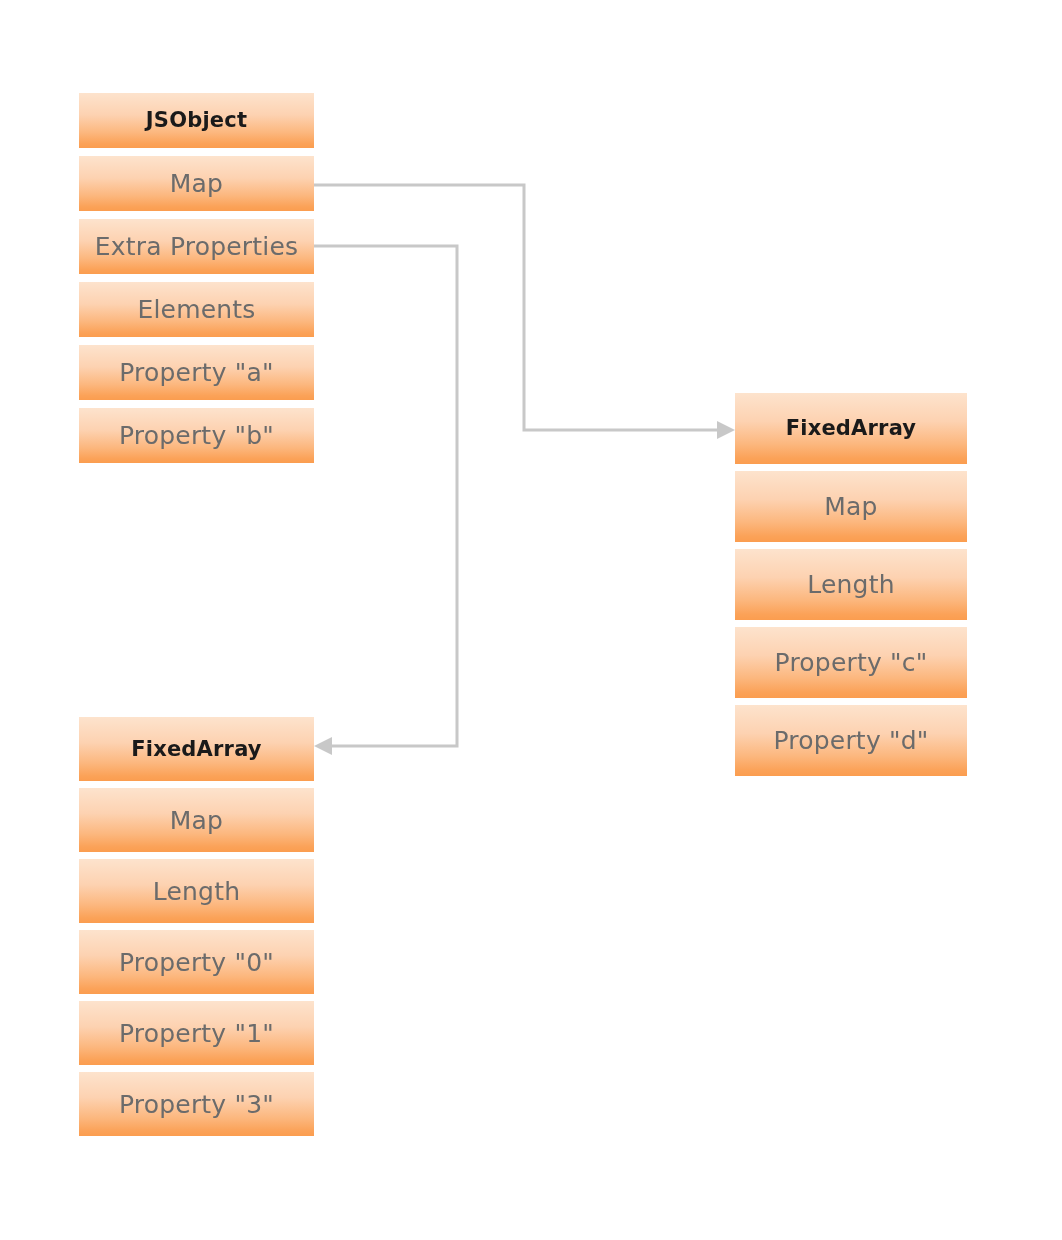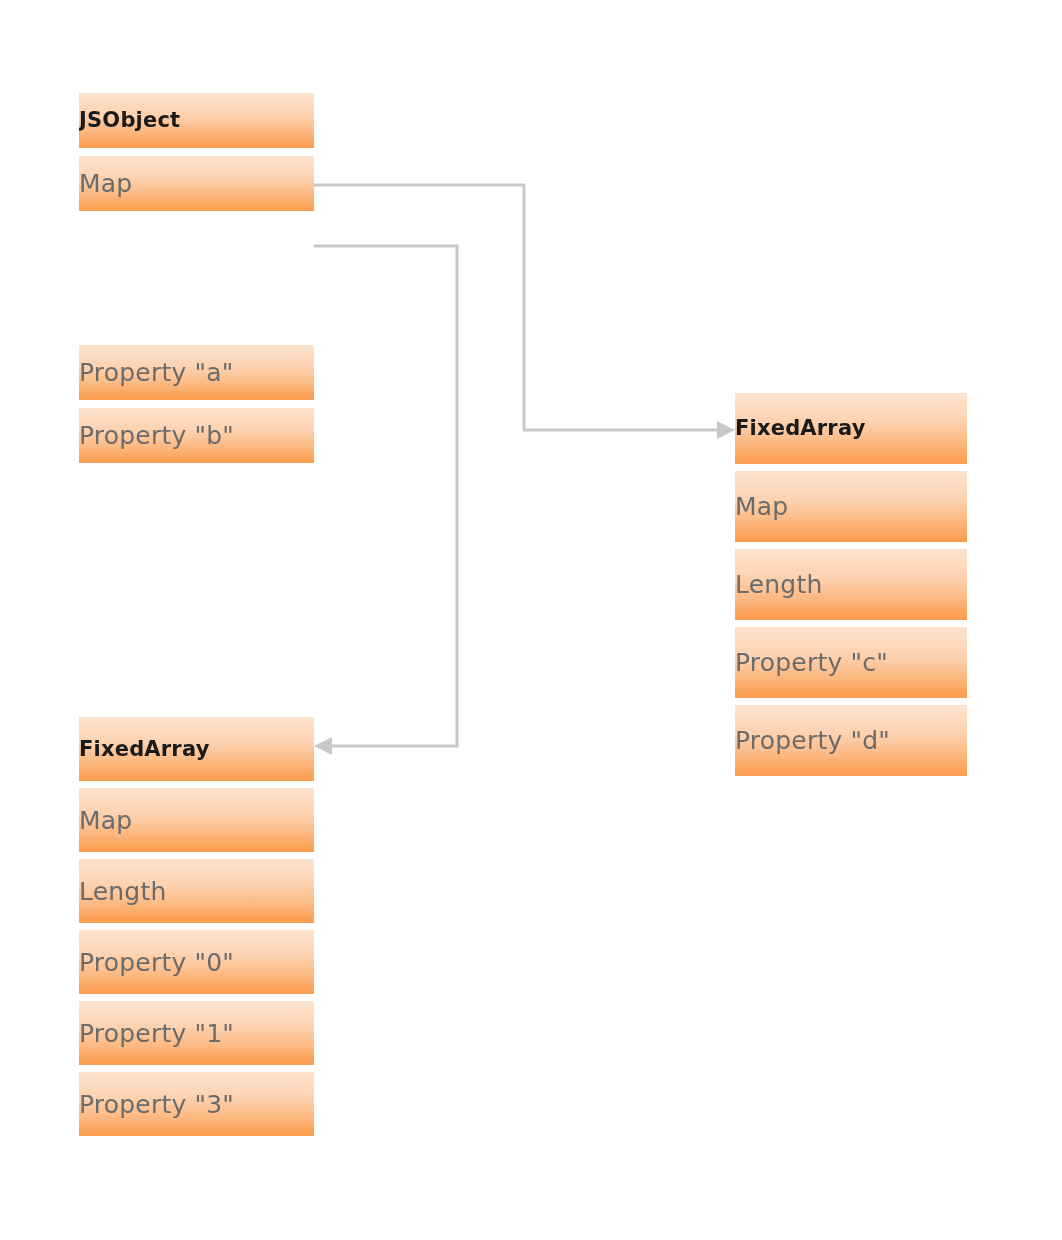--- a/index.html
+++ b/index.html
@@ -27,20 +27,21 @@
   }
   .node-group {
     position: absolute;
   }
   .node-row {
     position: absolute;
     box-sizing: border-box;
     background: linear-gradient(to bottom, #fde2cb 0%, #fdd0ae 38%, #fcb madeup 0%, #fba55e 88%, #fb9d4f 100%);
     display: flex;
     align-items: center;
+    justify-content: center;
     text-align: center;
     overflow: hidden;
   }
   
   .node-row {
     background: linear-gradient(to bottom, #fde3cd 0%, #fdd2b1 40%, #fcb77e 72%, #fba258 92%, #fb9d4f 100%);
   }
   .node-row.title {
     background: linear-gradient(to bottom, #fde3cd 0%, #fdd2b1 40%, #fcb77e 72%, #fba258 92%, #fb9d4f 100%);
   }
@@ -72,20 +73,26 @@
       </g>
   </svg>
 
   <div id="nodes">
       <div class="node-group" style="left: 79px; top: 93px; width: 235px; height: 378px;">
         <div class="node-row title" style="left: 0px; top: 0px; width: 235px; height: 55px;">
           <span class="node-label">JSObject</span>
         </div>
         <div class="node-row" style="left: 0px; top: 63px; width: 235px; height: 55px;">
           <span class="node-label">Map</span>
+        </div>
+        <div class="node-row" style="left: 0px; top: 126px; width: 235px; height: 55px;">
+          <span class="node-label">Extra Properties</span>
+        </div>
+        <div class="node-row" style="left: 0px; top: 189px; width: 235px; height: 55px;">
+          <span class="node-label">Elements</span>
         </div>
         <div class="node-row" style="left: 0px; top: 252px; width: 235px; height: 55px;">
           <span class="node-label">Property "a"</span>
         </div>
         <div class="node-row" style="left: 0px; top: 315px; width: 235px; height: 55px;">
           <span class="node-label">Property "b"</span>
         </div>
       </div>
       <div class="node-group" style="left: 735px; top: 393px; width: 232px; height: 390px;">
         <div class="node-row title" style="left: 0px; top: 0px; width: 232px; height: 71px;">

